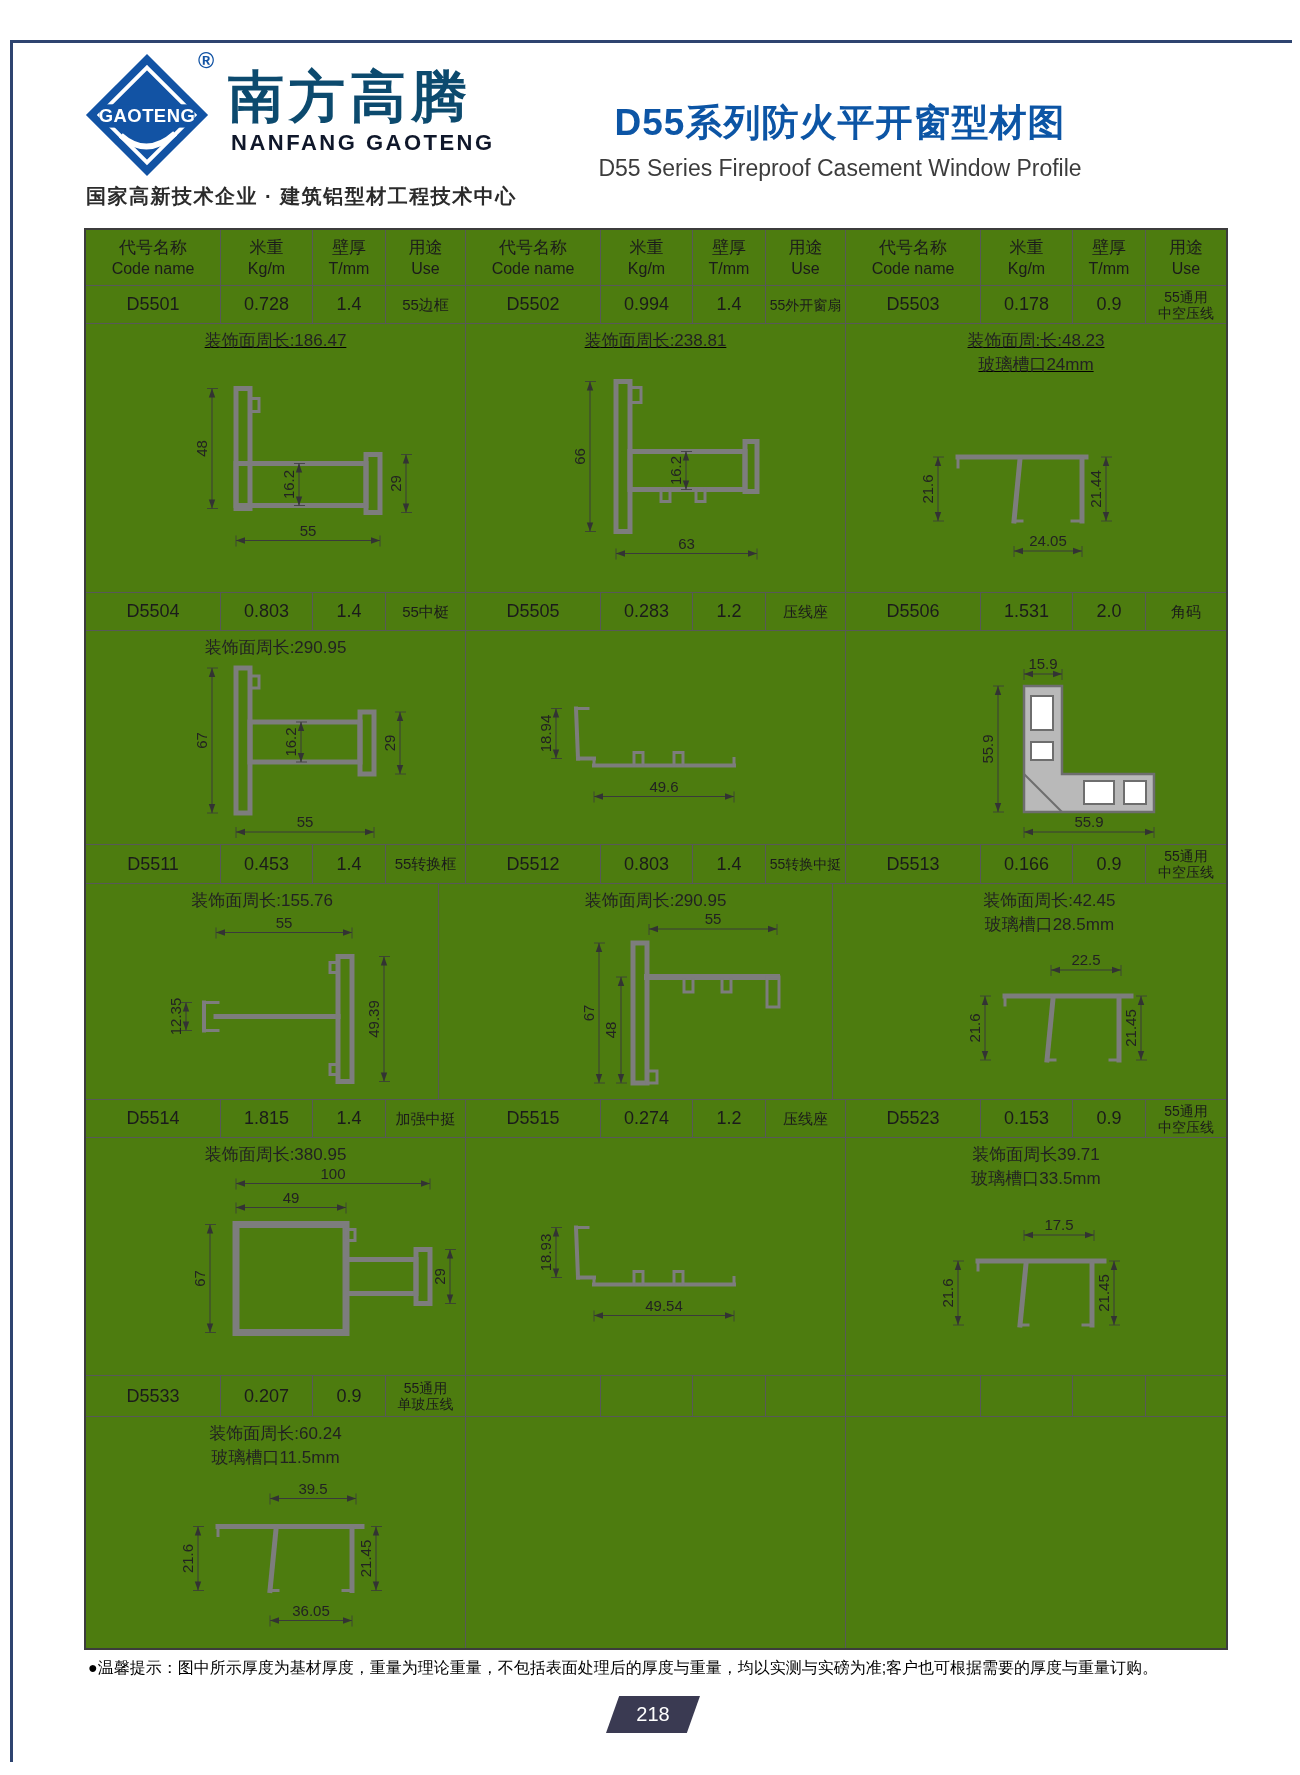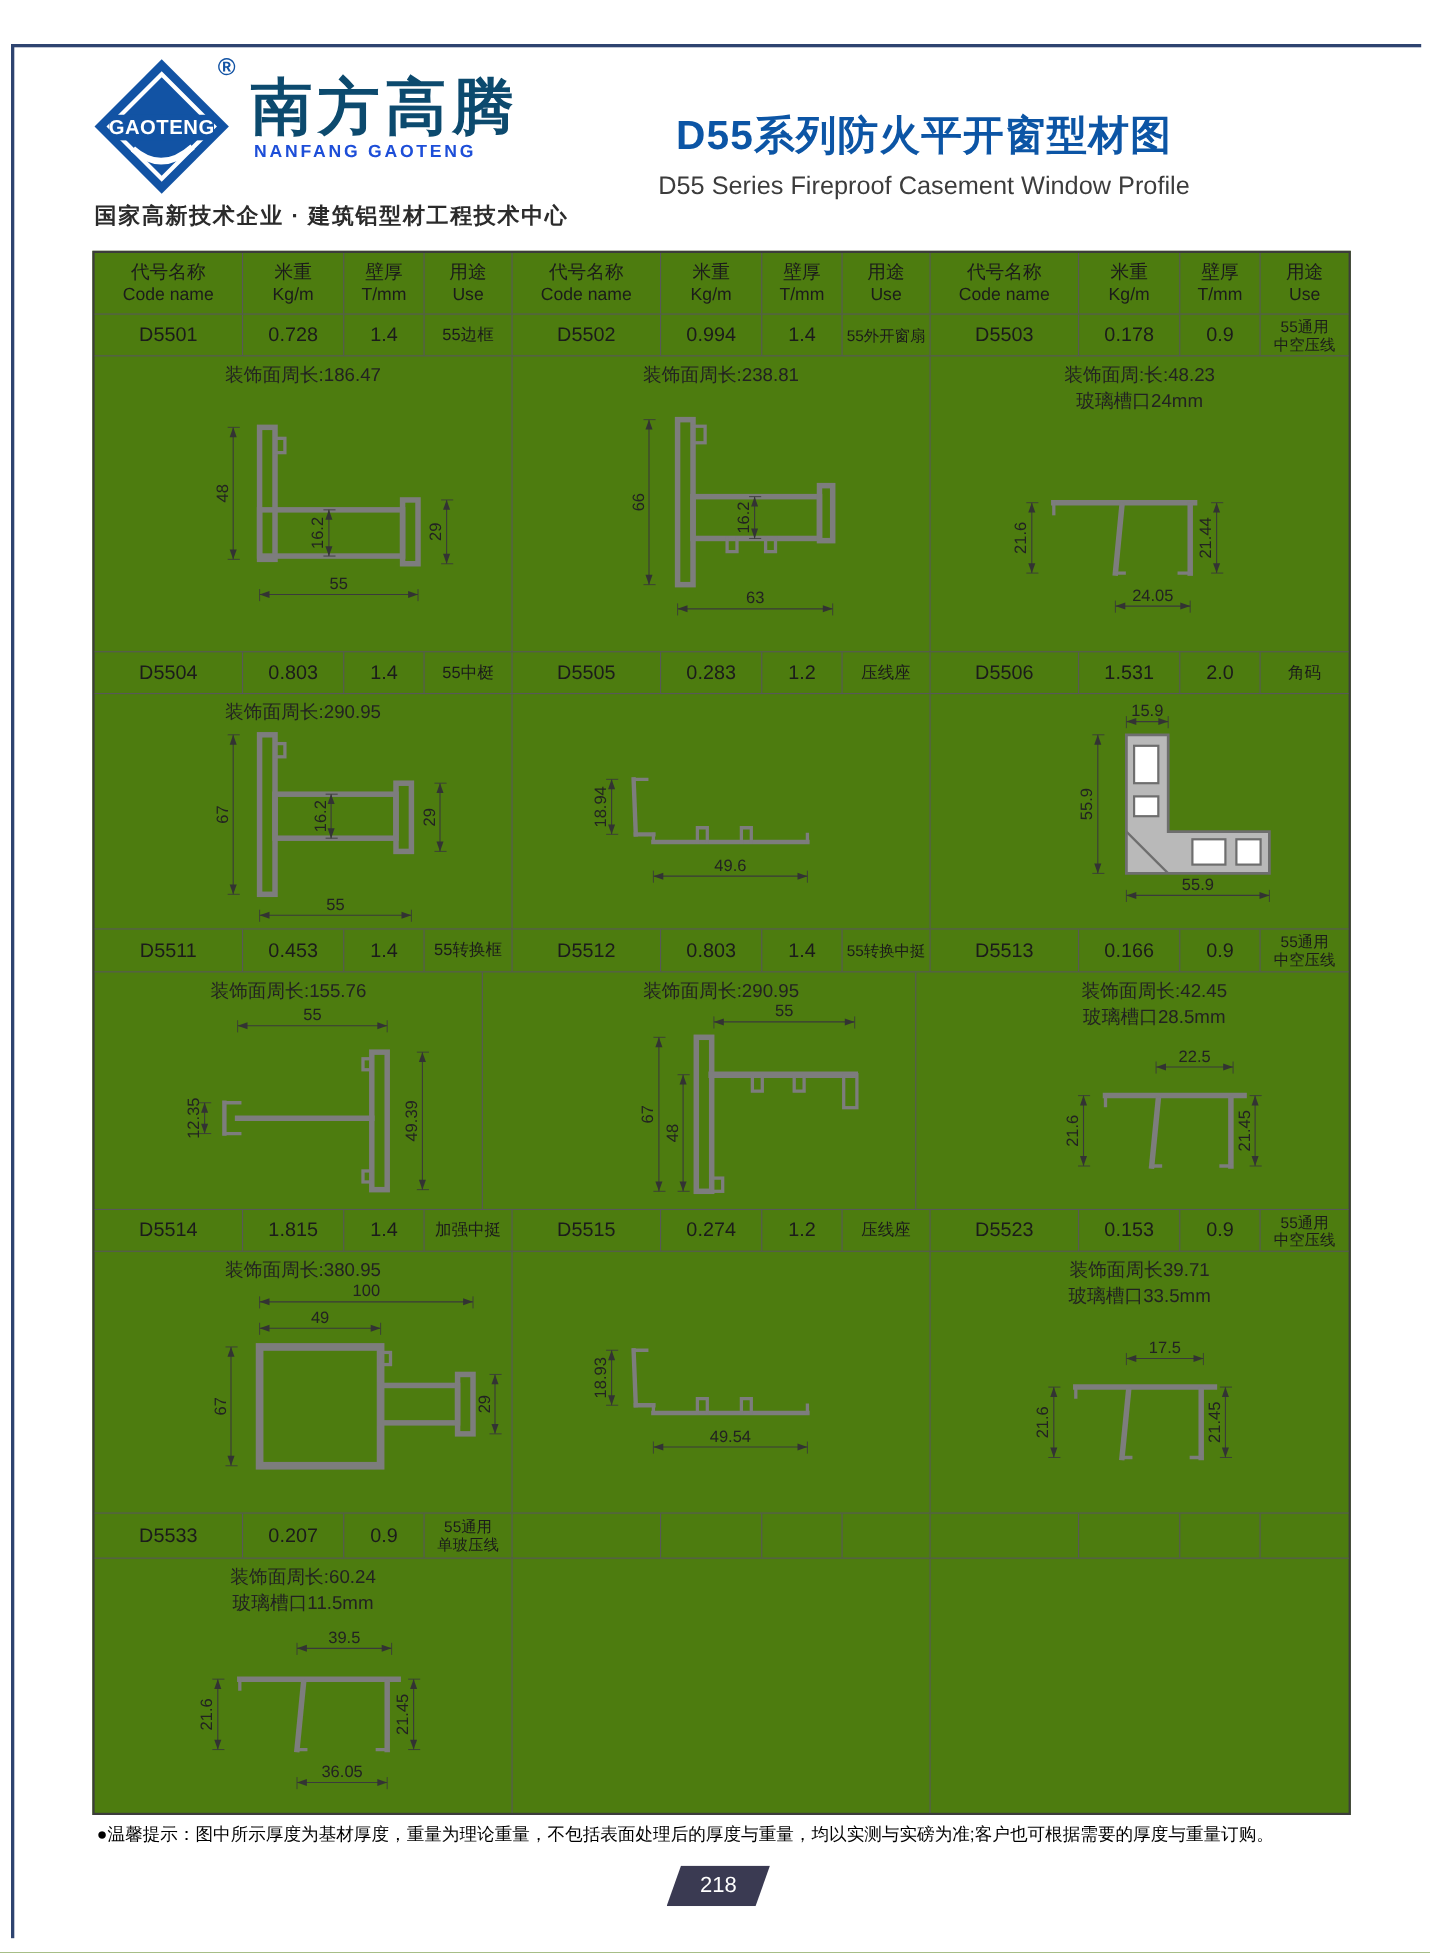--- a/index.html
+++ b/index.html
@@ -4,21 +4,21 @@
 <style>
   html,body{margin:0;padding:0;}
   body{width:1300px;height:1775px;position:relative;background:#ffffff;
        font-family:"Liberation Sans","DejaVu Sans",sans-serif;overflow:hidden;}
   .frame-top{position:absolute;left:10px;top:40px;width:1282px;height:3px;background:#2e4470;}
   .frame-left{position:absolute;left:10px;top:40px;width:3px;height:1722px;background:#2e4470;}
 
   .logo-wrap{position:absolute;left:84px;top:52px;width:126px;height:126px;}
   .logo-reg{position:absolute;left:198px;top:48px;color:#1253a4;font-size:22px;font-weight:700;}
   .brand-cn{position:absolute;left:228px;top:60px;font-size:56px;font-weight:900;color:#0c4a6e;letter-spacing:5px;}
-  .brand-en{position:absolute;left:231px;top:130px;font-size:16px;font-weight:800;color:#1d4ed8;letter-spacing:2.5px;}
+  .brand-en{position:absolute;left:231px;top:130px;font-size:22px;font-weight:800;color:#0f172a;letter-spacing:2.5px;}
   .tagline{position:absolute;left:86px;top:183px;font-size:20px;font-weight:600;color:#2b2b2b;letter-spacing:1.5px;}
 
   .title-blk{position:absolute;left:555px;top:98px;width:570px;text-align:center;}
   .title-cn{font-size:37px;font-weight:900;color:#0c55a5;letter-spacing:1px;}
   .title-en{font-size:23px;color:#3c3c3c;margin-top:7px;}
 
   .tbl{position:absolute;left:84px;top:228px;width:1140px;border:2px solid #3c3c3c;background:#4d7c0f;}
   .trow{display:flex;border-bottom:1px solid #585858;}
   .trow:last-child{border-bottom:none;}
   .tcell{box-sizing:border-box;border-right:1px solid #585858;display:flex;flex-direction:column;
@@ -148,21 +148,21 @@
         <div class="dval">0.178</div>
       </div>
       <div class="tcell" style="width: 73px;">
         <div class="dval">0.9</div>
       </div>
       <div class="tcell" style="width: 80px;">
         <div class="uline">55通用</div>
         <div class="uline">中空压线</div>
       </div>
     </div>
-    <div class="trow" style="height: 268px;">
+    <div class="trow" style="height: 268px; text-decoration: underline;">
       <div class="dcell" style="width: 380px;"><div class="dcap">
           <div class="dcap-line">装饰面周长:186.47</div>
         </div><svg width="378" height="236" viewBox="0 0 378 236">
           <g transform="translate(0 25.5)">
             <rect x="150" y="10" width="14" height="120" fill="none" stroke="#7d7d7d" stroke-width="5"></rect>
             <rect x="150" y="85" width="130" height="42" fill="none" stroke="#7d7d7d" stroke-width="5"></rect>
             <rect x="280" y="76" width="14" height="58" fill="none" stroke="#7d7d7d" stroke-width="5"></rect>
             <rect x="164" y="20" width="9" height="13" fill="none" stroke="#7d7d7d" stroke-width="3"></rect>
             <line x1="126" y1="10" x2="126" y2="130" stroke="#3a3a3a" stroke-width="1"></line>
             <polygon points="126,10 122.8,19 129.2,19" fill="#333"></polygon>
@@ -342,21 +342,21 @@
             <line x1="85" y1="92" x2="96" y2="92" stroke="#3a3a3a" stroke-width="0.8"></line>
             <text x="85" y="67" text-anchor="middle" font-size="15" fill="#222" transform="rotate(-90 85 67)">18.94</text>
             <line x1="128" y1="130" x2="268" y2="130" stroke="#3a3a3a" stroke-width="1"></line>
             <polygon points="128,130 137,126.8 137,133.2" fill="#333"></polygon>
             <polygon points="268,130 259,126.8 259,133.2" fill="#333"></polygon>
             <line x1="128" y1="125" x2="128" y2="136" stroke="#3a3a3a" stroke-width="0.8"></line>
             <line x1="268" y1="125" x2="268" y2="136" stroke="#3a3a3a" stroke-width="0.8"></line>
             <text x="198" y="125" text-anchor="middle" font-size="15" fill="#222">49.6</text>
           </g>
         </svg></div>
-      <div class="dcell" style="width: 380px;"><svg width="378" height="211" viewBox="0 0 378 211">
+      <div class="dcell" style="width: 380px; margin-top: 18px;"><svg width="378" height="211" viewBox="0 0 378 211">
           <g transform="translate(0 13)">
             <polygon points="178,24 216,24 216,112 308,112 308,150 178,150" fill="#b9b9b9" stroke="#6e6e6e" stroke-width="2.5"></polygon>
             <rect x="185" y="34" width="22" height="34" fill="#fff" stroke="#6e6e6e" stroke-width="2"></rect>
             <rect x="185" y="80" width="22" height="18" fill="#fff" stroke="#6e6e6e" stroke-width="2"></rect>
             <rect x="238" y="119" width="30" height="23" fill="#fff" stroke="#6e6e6e" stroke-width="2"></rect>
             <rect x="278" y="119" width="22" height="23" fill="#fff" stroke="#6e6e6e" stroke-width="2"></rect>
             <line x1="178" y1="112" x2="216" y2="150" stroke="#6e6e6e" stroke-width="2"></line>
             <line x1="178" y1="12" x2="216" y2="12" stroke="#3a3a3a" stroke-width="1"></line>
             <polygon points="178,12 187,8.8 187,15.2" fill="#333"></polygon>
             <polygon points="216,12 207,8.8 207,15.2" fill="#333"></polygon>

